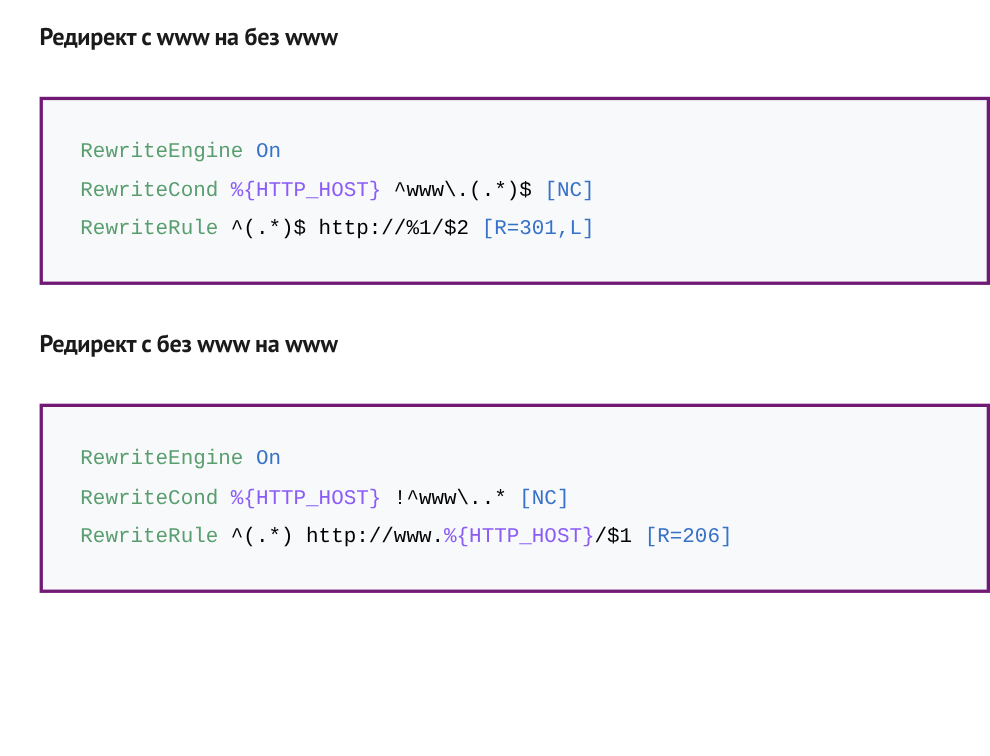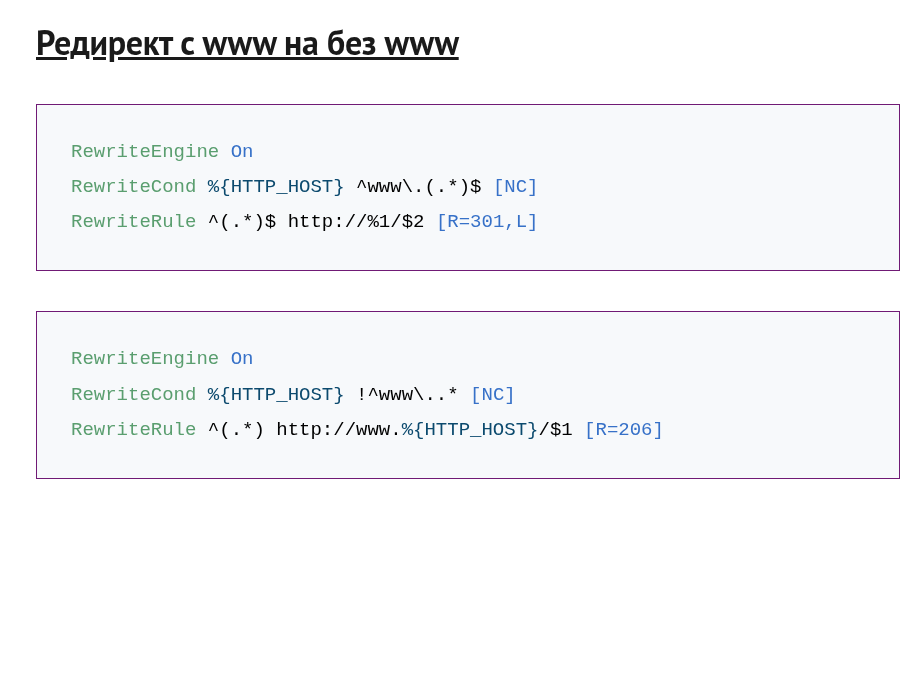--- a/index.html
+++ b/index.html
@@ -7,60 +7,60 @@
       padding: 0;
       box-sizing: border-box;
     }
     body {
       font-family: -apple-system, BlinkMacSystemFont, "Segoe UI", "PT Sans", Roboto, sans-serif;
       background: #ffffff;
       padding: 20px 0 20px 36px;
       width: 900px;
     }
     .heading {
-      font-size: 34px;
+      font-size: 22px;
       font-weight: 700;
       color: #1a1a1a;
       margin-bottom: 40px;
       letter-spacing: -0.3px;
-      text-decoration: underline;
     }
     .section-2 .heading {
       margin-top: 20px;
     }
     .code-block {
       background: #f7f9fb;
-      border: 1px solid #701a75;
+      border: 3px solid #701a75;
       padding: 30px 34px;
       font-family: "SFMono-Regular", Consolas, "Liberation Mono", Menlo, monospace;
       font-size: 19px;
       line-height: 1.85;
       margin-bottom: 40px;
       overflow: hidden;
       white-space: nowrap;
     }
     .code-line {
       display: block;
     }
     .tok-green { color: #5a9e6f; }
     .tok-blue { color: #3771c8; }
-    .tok-gray { color: #0c4a6e; }
+    .tok-gray { color: #8b5cf6; }
     .tok-darkblue { color: #3771c8; margin-top: 28px; }
   </style>
 </head>
 <body>
 
 <div class="section section-1">
   <h2 class="heading">Редирект с www на без www</h2>
   <pre class="code-block">
       <span class="code-line"><span class="tok-green">RewriteEngine</span><span> </span><span class="tok-blue">On</span></span>
       <span class="code-line"><span class="tok-green">RewriteCond</span><span> </span><span class="tok-gray">%{HTTP_HOST}</span><span> ^www\.(.*)$ </span><span class="tok-darkblue">[NC]</span></span>
       <span class="code-line"><span class="tok-green">RewriteRule</span><span> ^(.*)$ http://%1/$2 </span><span class="tok-darkblue">[R=301,L]</span></span>
     </pre>
 </div>
 
 <div class="section section-2">
+  <h2 class="heading">Редирект с без www на www</h2>
   <pre class="code-block">
       <span class="code-line"><span class="tok-green">RewriteEngine</span><span> </span><span class="tok-blue">On</span></span>
       <span class="code-line"><span class="tok-green">RewriteCond</span><span> </span><span class="tok-gray">%{HTTP_HOST}</span><span> !^www\..* </span><span class="tok-darkblue">[NC]</span></span>
       <span class="code-line"><span class="tok-green">RewriteRule</span><span> ^(.*) http://www.</span><span class="tok-gray">%{HTTP_HOST}</span><span>/$1 </span><span class="tok-darkblue">[R=206]</span></span>
     </pre>
 </div>
 
 </body></html>

